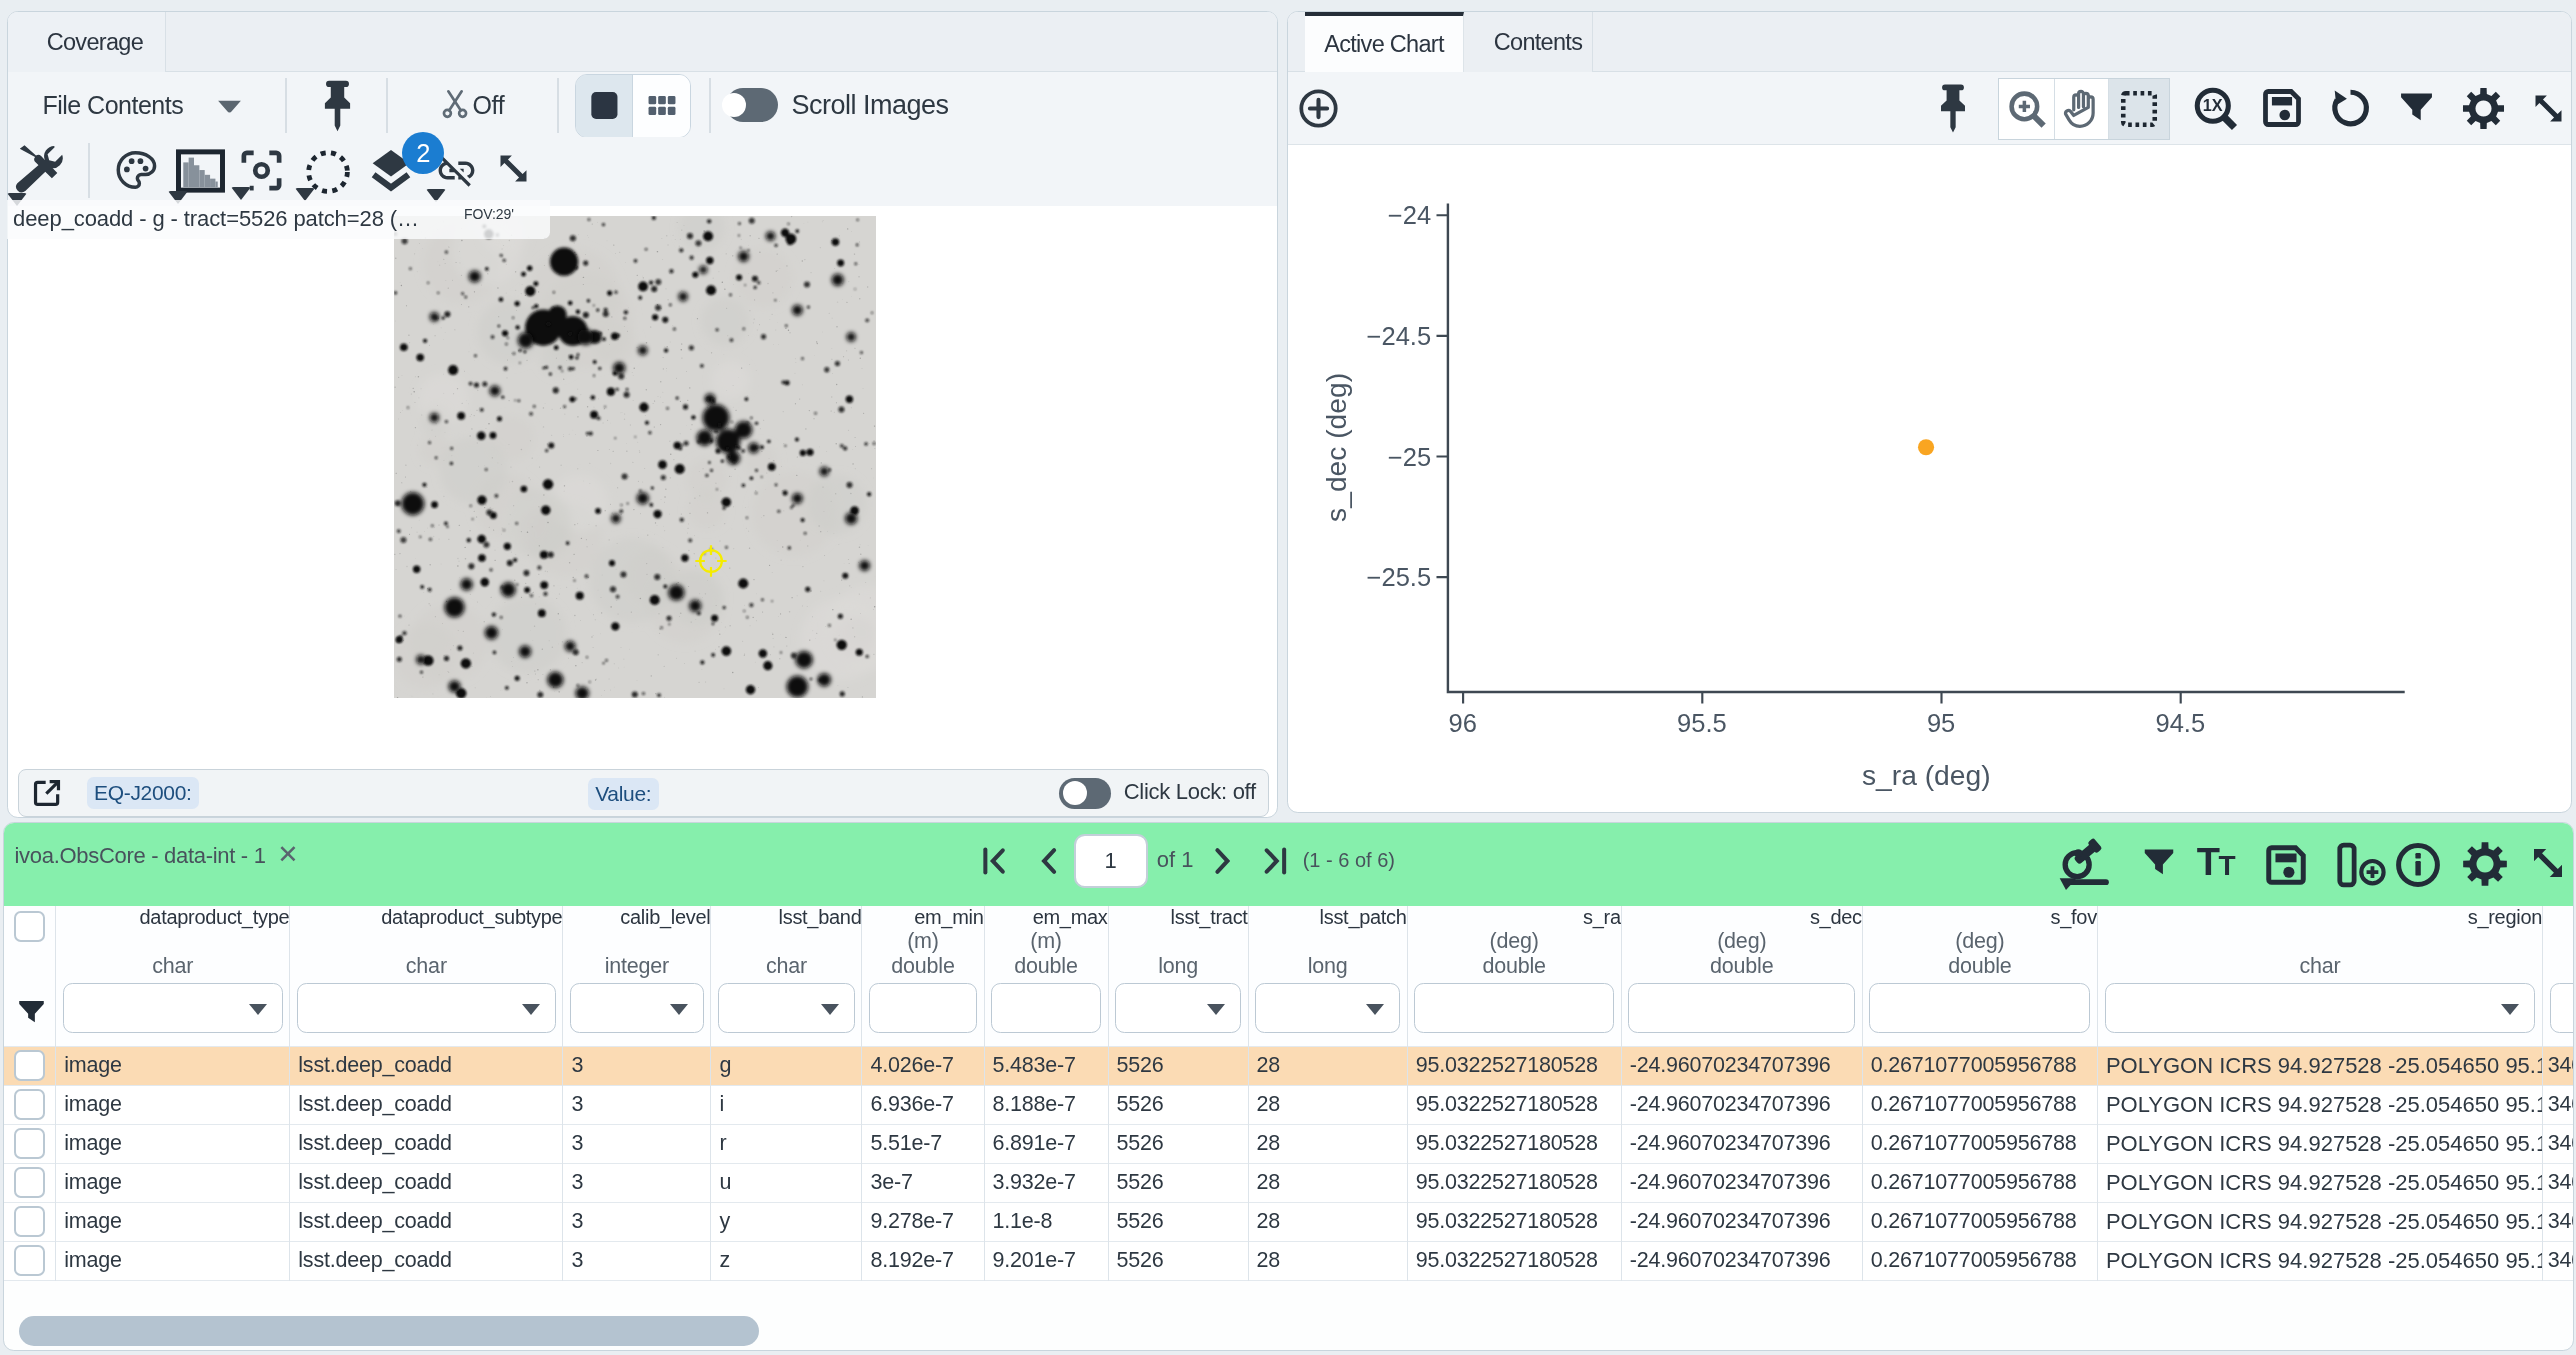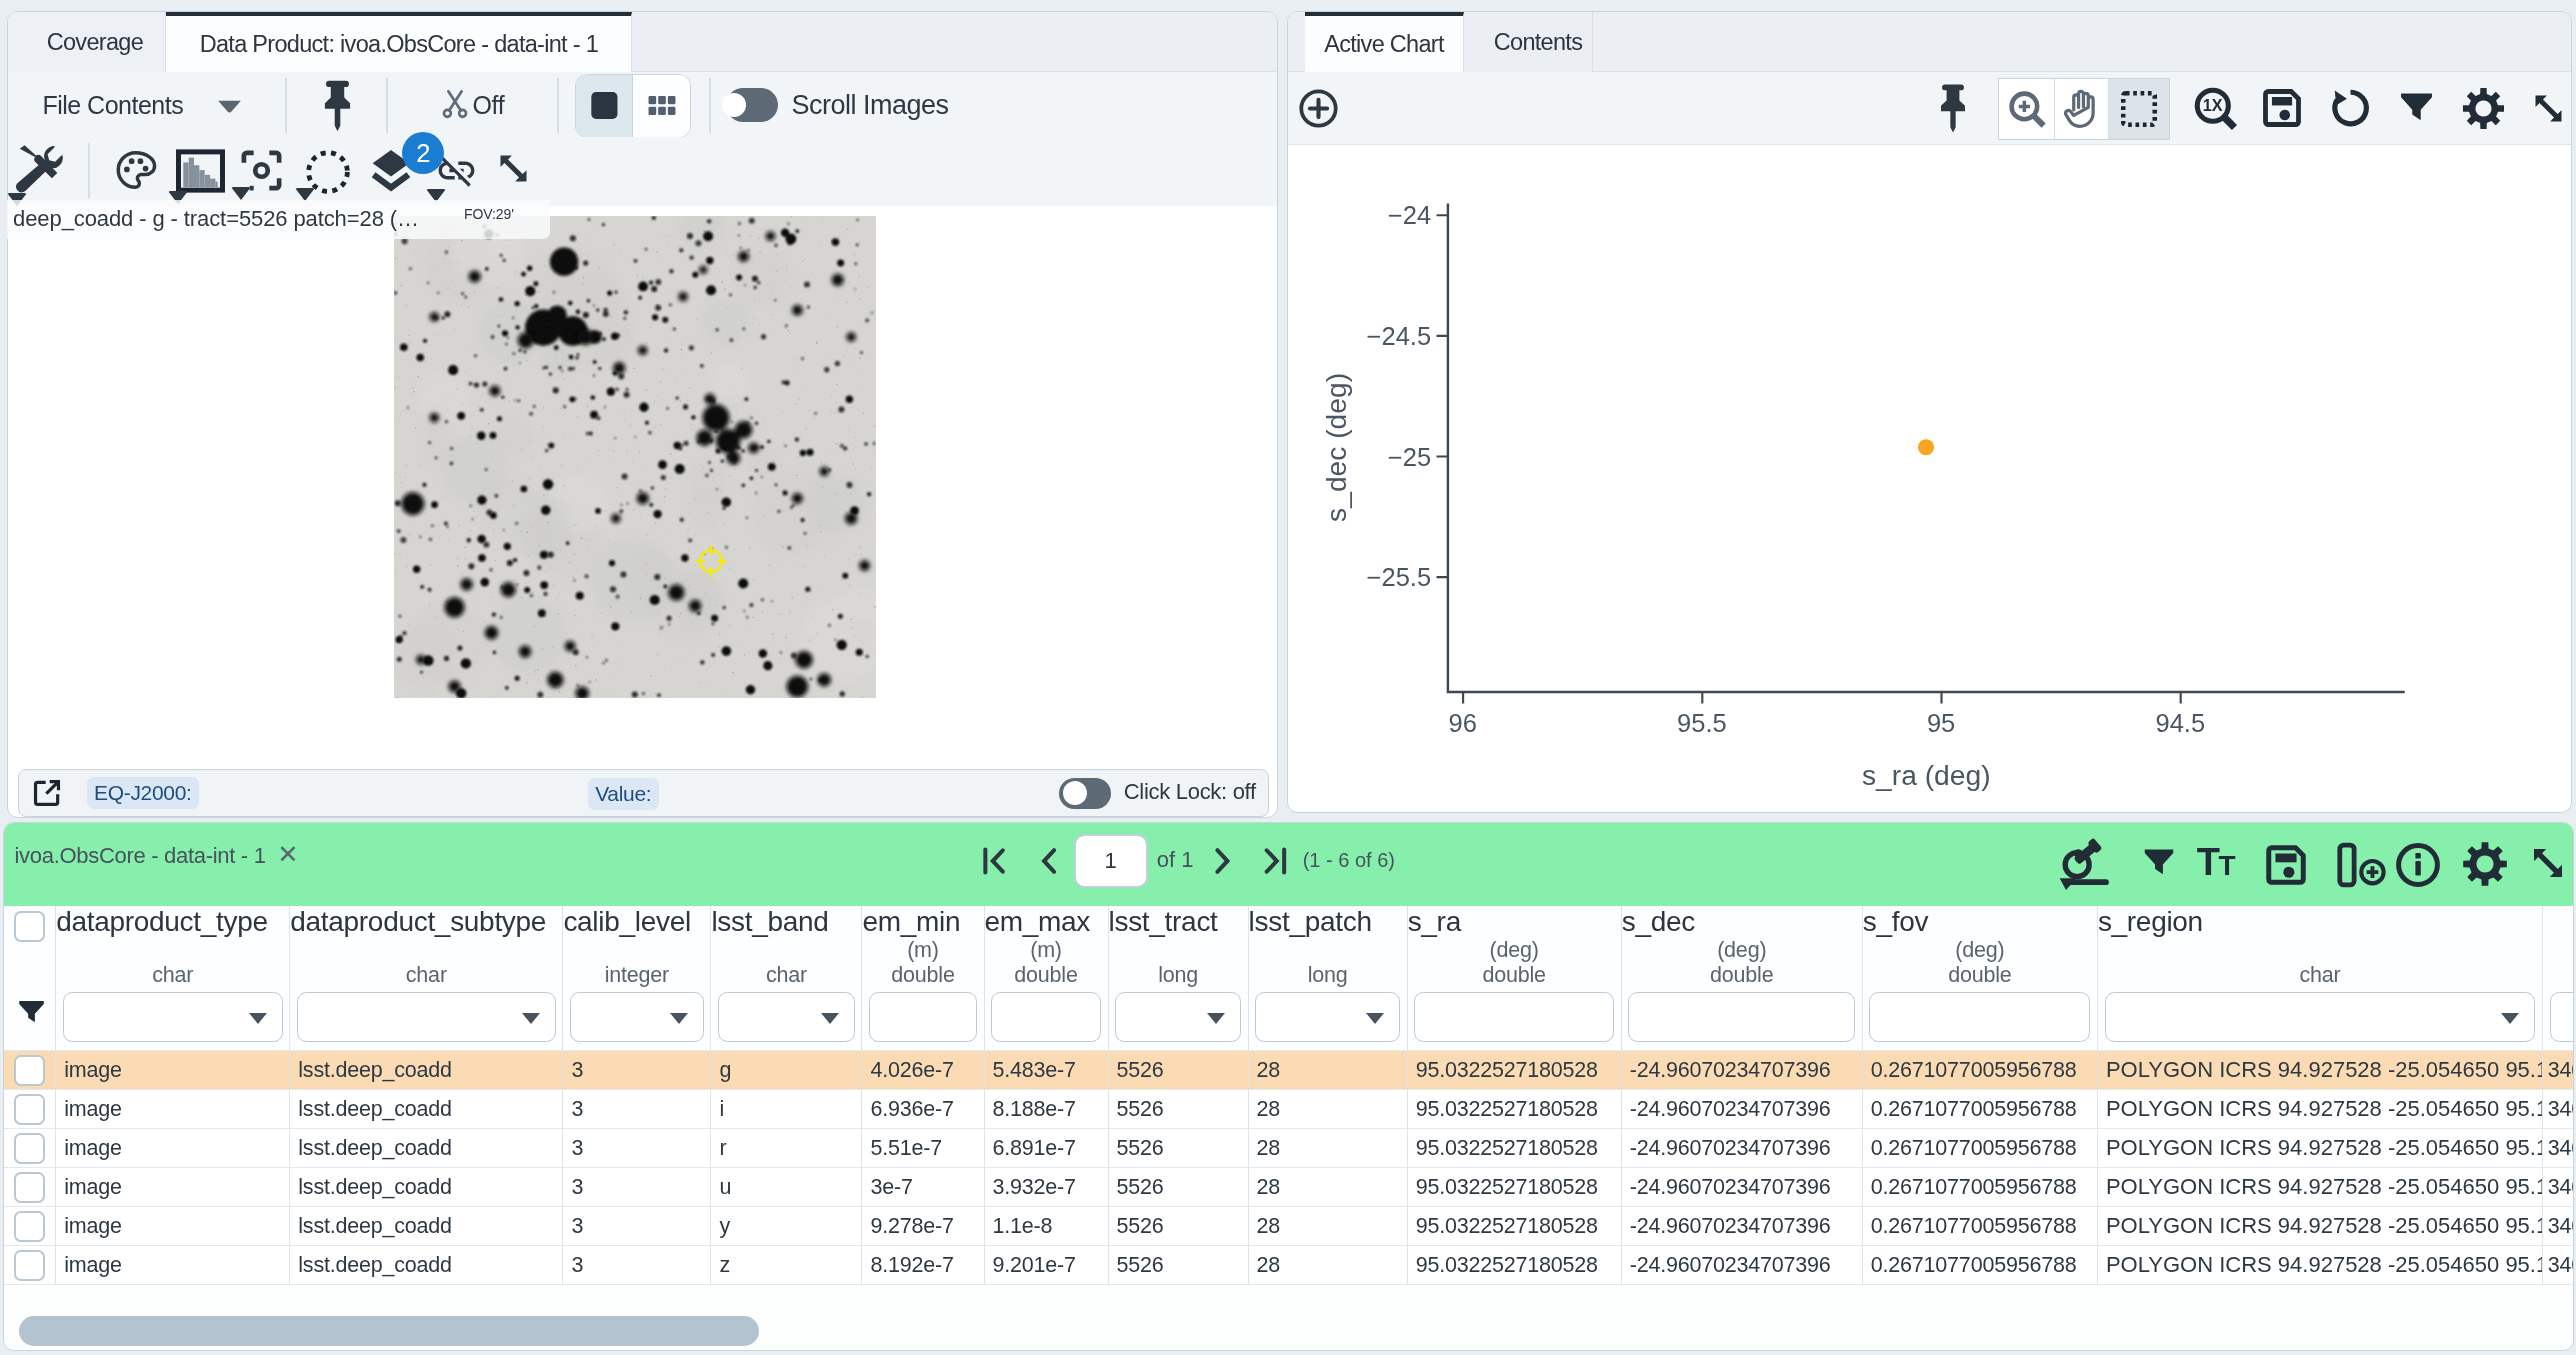--- a/index.html
+++ b/index.html
@@ -27,31 +27,30 @@
 
 #rtoolbar{display:flex;align-items:center;height:73px;background:#f2f5f8;border-bottom:1.3px solid #dde4e9;position:relative}
 
 #bptitle{position:relative;height:83px;background:#86efac}
 #bptitle .ttl{position:absolute;left:10.8px;top:16px;font-size:22px;color:#48525c;letter-spacing:-0.3px}
 table{border-collapse:collapse;table-layout:fixed;width:2606px;font-size:21.5px;background:#fff}
 td,th{border-left:1.3px solid #dde4ea;overflow:hidden;white-space:nowrap;font-weight:normal;padding:0}
 tr.data td{border-top:1.3px solid #e3e9ee;padding-left:8px;text-align:left;height:39px;letter-spacing:-0.2px;color:#2e3842}
 tr.sel td{background:#fbdbb4}
 tr.data td:nth-child(13){font-size:22px;letter-spacing:0}
-.hname{font-size:28px;color:#2c3540;text-align:left;letter-spacing:-0.3px}
+.hname{font-size:20px;color:#2c3540;text-align:right;letter-spacing:-0.3px}
 .hunit,.htype{font-size:21.5px;color:#5a646e;text-align:center;letter-spacing:-0.2px}
 .fbox{height:50px;margin:4px 6.7px 8px 6.7px;background:#fff;border:1.3px solid #bcc9d4;border-radius:9.4px;position:relative}
 .fbox .car{position:absolute;right:15px;top:20px;width:0;height:0;border-left:9.4px solid transparent;border-right:9.4px solid transparent;border-top:11.4px solid #49535e}
 .cb{width:31px;height:31px;border:2px solid #bac8d3;border-radius:6.7px;background:#fff;margin:0 auto}
 </style></head>
 <body>
 <div class="panel" id="lp">
   <div class="tabbar">
     <div class="tab inactive" style="left:0;width:158px;padding-left:16px">Coverage</div>
-    <div class="tab active" style="left:158px;width:466px">Data Product: ivoa.ObsCore - data-int - 1</div>
   </div>
   <div id="tb1">
     <span style="position:absolute;left:34px;top:19px;font-size:25px;letter-spacing:-0.5px">File Contents</span>
     <svg style="position:absolute;left:208px;top:27px" width="27" height="17.5" viewBox="0 0 30 20">
         <path d="M2 2 h26 l-10.5 12 a3 3 0 0 1 -5 0 z" fill="#5b6670"></path>
       </svg>
     <div style="position:absolute;left:277px;top:5.4px;width:1.3px;height:55px;background:#d7dee4"></div>
     <svg style="position:absolute;left:312px;top:5.4px" width="35" height="56" viewBox="0 0 24 40">
         <path d="M6 2 h12 a2.2 2.2 0 0 1 0 4.4 h-1.2 v7.6 l4.2 4 v4 h-7 v12 l-2 4 -2 -4 v-12 h-7 v-4 l4.2 -4 V6.4 H6 A2.2 2.2 0 0 1 6 2 z" fill="#2e3842"></path>
       </svg>

